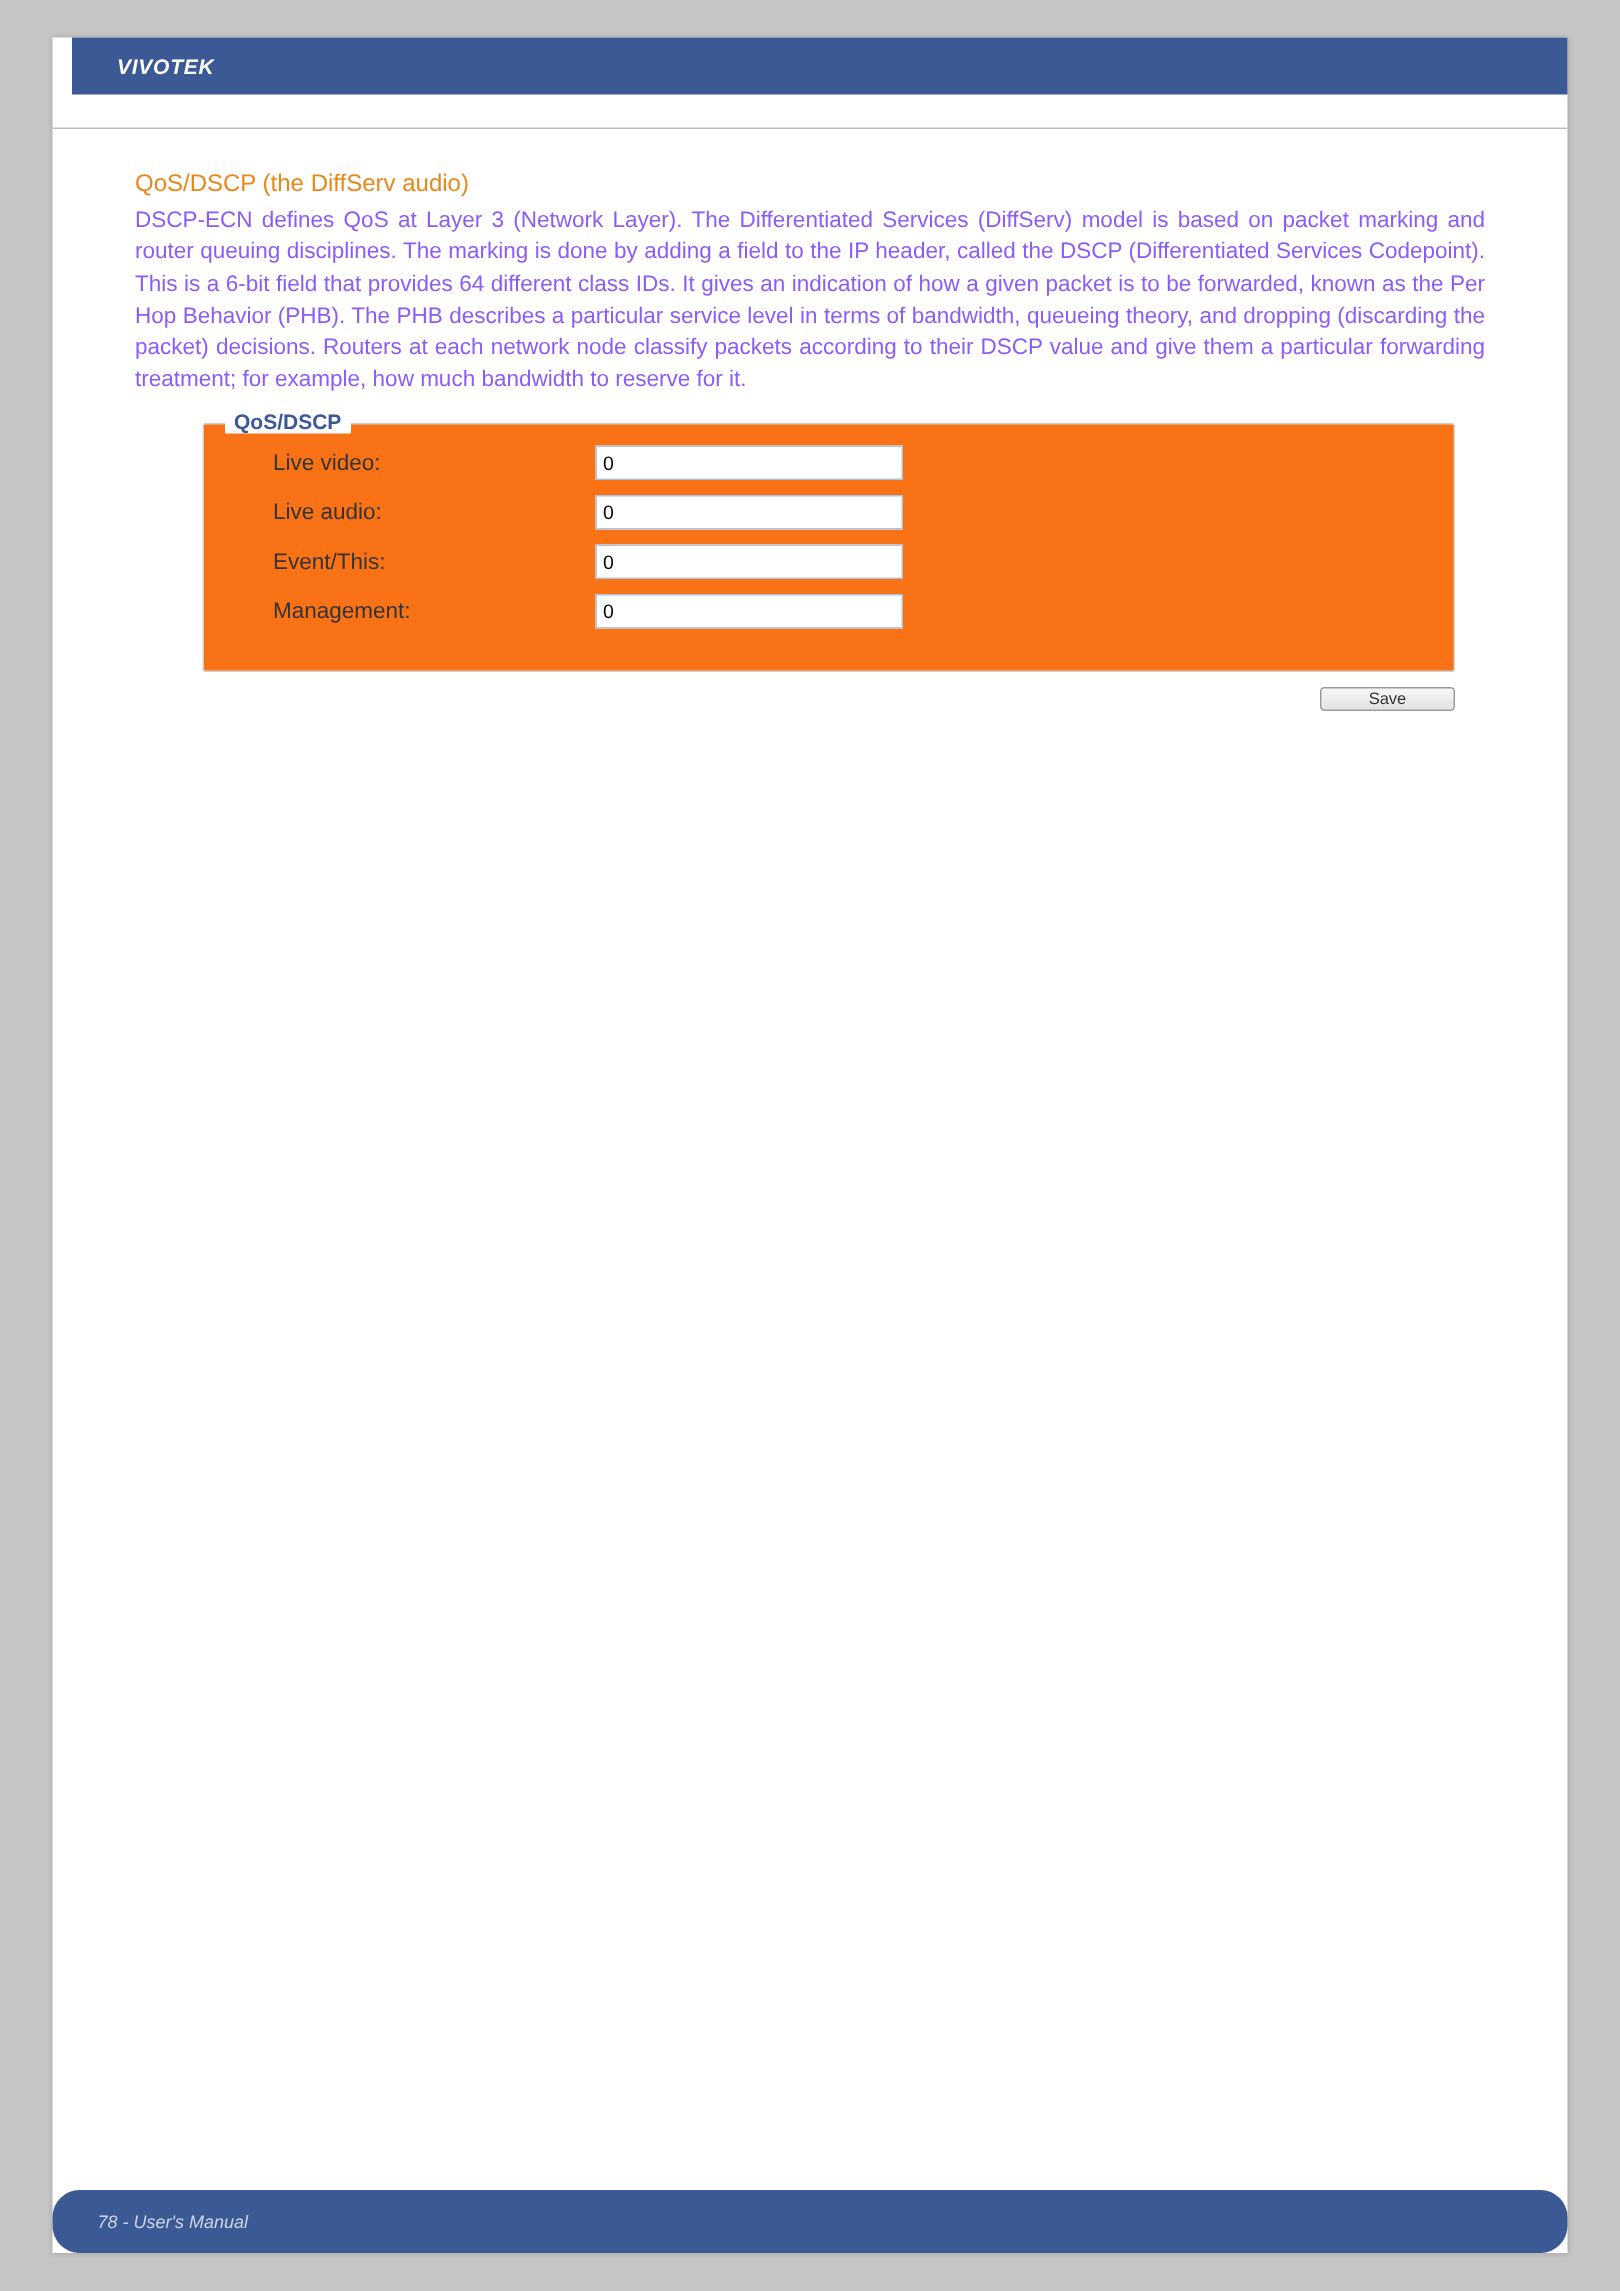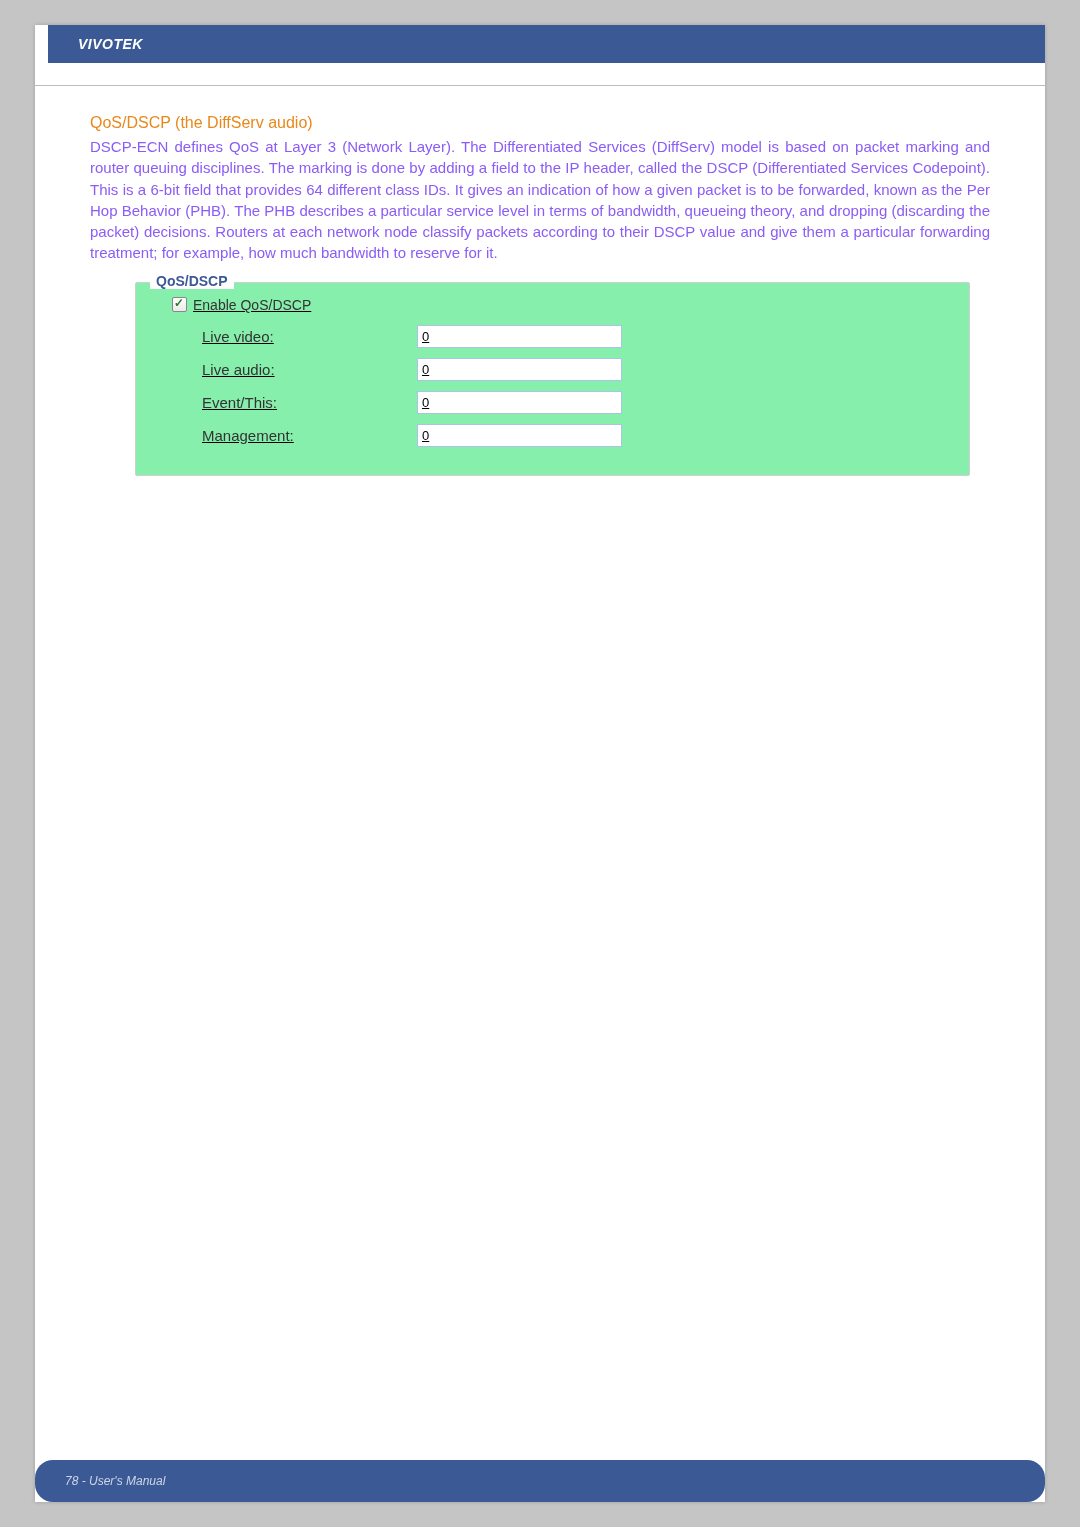--- a/index.html
+++ b/index.html
@@ -59,24 +59,23 @@
       text-align: justify;
       margin-bottom: 18px;
     }
     .fieldset-wrap {
       margin: 10px 20px 8px 45px;
       position: relative;
     }
     .fieldset {
       border: 1px solid #cfcfcf;
       border-radius: 2px;
-      padding: 14px 18px 18px 36px;
-      position: relative;
-      background: #86efac;
-      text-decoration: underline;
+      padding: 14px 18px 18px 16px;
+      position: relative;
+      background: #f97316;
     }
     .legend {
       position: absolute;
       top: -10px;
       left: 14px;
       background: #fff;
       padding: 0 6px;
       color: #3b5994;
       font-size: 14px;
       font-weight: bold;
@@ -171,42 +170,41 @@
   <div class="header-divider"></div>
 
   <div class="content">
     <div class="section-heading">QoS/DSCP (the DiffServ audio)</div>
     <div class="body-text">DSCP-ECN defines QoS at Layer 3 (Network Layer). The Differentiated Services (DiffServ) model is based on packet marking and router queuing disciplines. The marking is done by adding a field to the IP header, called the DSCP (Differentiated Services Codepoint). This is a 6-bit field that provides 64 different class IDs. It gives an indication of how a given packet is to be forwarded, known as the Per Hop Behavior (PHB). The PHB describes a particular service level in terms of bandwidth, queueing theory, and dropping (discarding the packet) decisions. Routers at each network node classify packets according to their DSCP value and give them a particular forwarding treatment; for example, how much bandwidth to reserve for it.</div>
 
     <div class="fieldset-wrap">
       <div class="fieldset">
         <div class="legend">QoS/DSCP</div>
 
-        <div class="checkbox-row">
-          <span class="checkbox-box"></span>
-          <span>Enable QoS/DSCP</span>
-        </div>
 
         <div class="form-row">
           <span class="form-label">Live video:</span>
           <input class="form-input" type="text" value="0" style="">
         </div>
         <div class="form-row">
           <span class="form-label">Live audio:</span>
           <input class="form-input" type="text" value="0" style="">
         </div>
         <div class="form-row">
           <span class="form-label">Event/This:</span>
           <input class="form-input" type="text" value="0" style="">
         </div>
         <div class="form-row">
           <span class="form-label">Management:</span>
           <input class="form-input" type="text" value="0" style="">
         </div>
       </div>
     </div>
 
+    <div class="save-row">
+      <span class="save-button">Save</span>
+    </div>
   </div>
 
   <div class="footer">
     <span class="footer-text">78 - User's Manual</span>
   </div>
 </div>
 
 </body></html>

